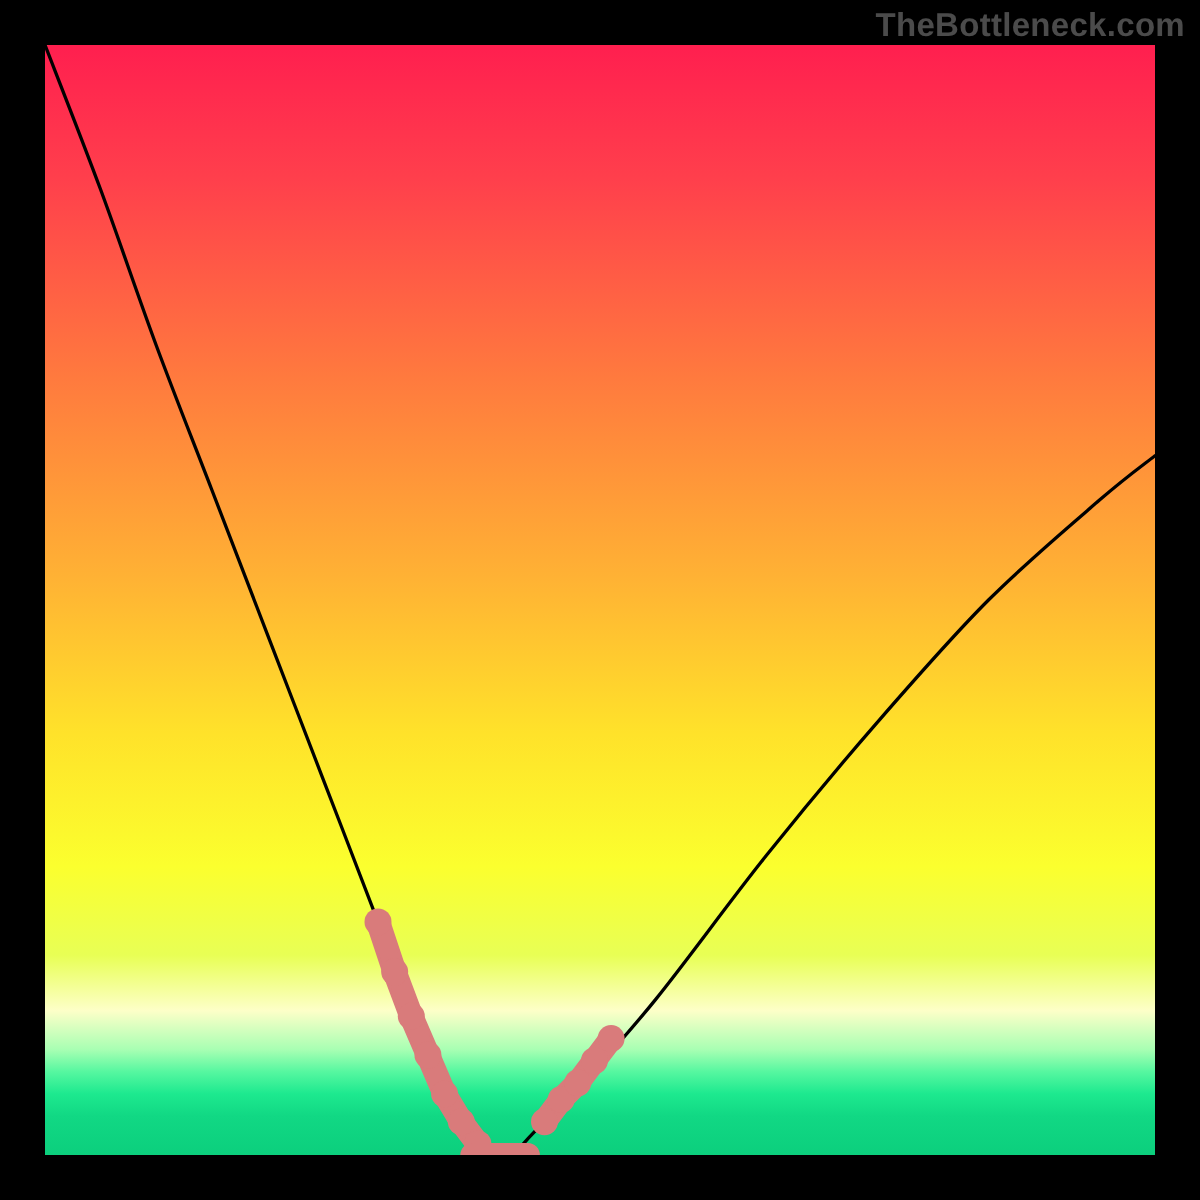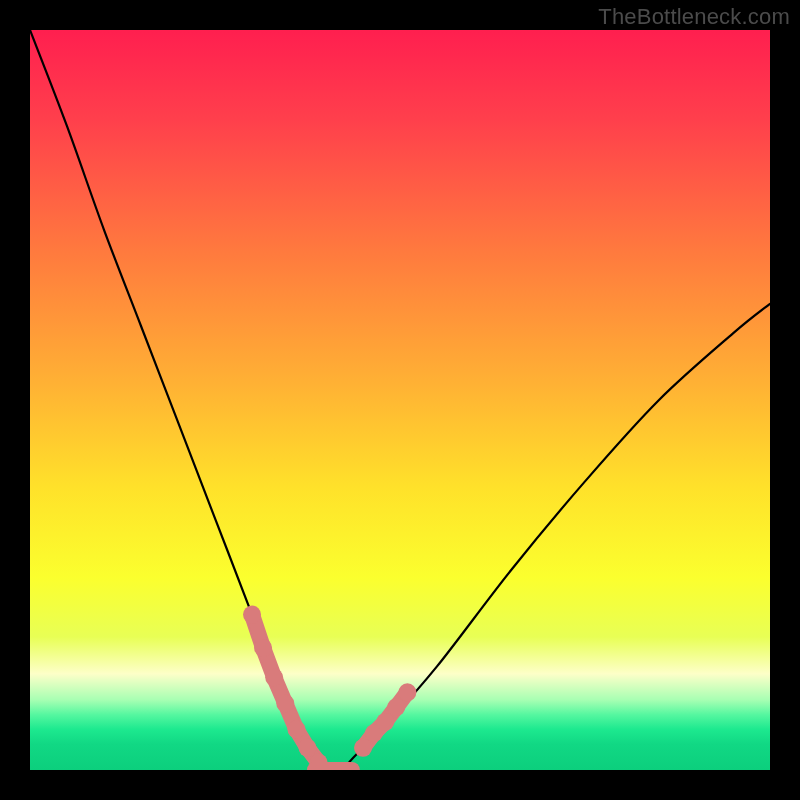--- a/index.html
+++ b/index.html
@@ -34,21 +34,21 @@
     inset: 0;
     width: 100%;
     height: 100%;
   }
   .watermark {
     position: absolute;
     top: 4px;
     right: 10px;
     color: #4b4b4b;
     font-size: 22px;
-    font-weight: 400;
+    font-weight: 700;
     letter-spacing: 0.2px;
     user-select: none;
   }
 </style>
 </head>
 <body>
 
 <div class="frame">
   <div class="watermark">TheBottleneck.com</div>
 

